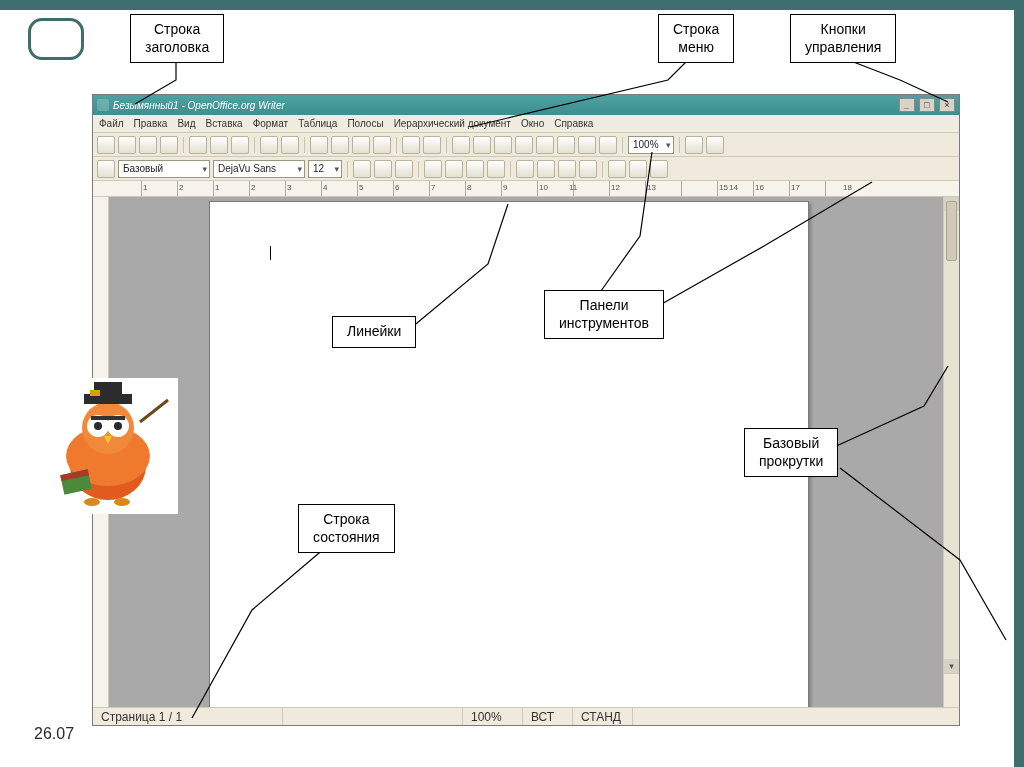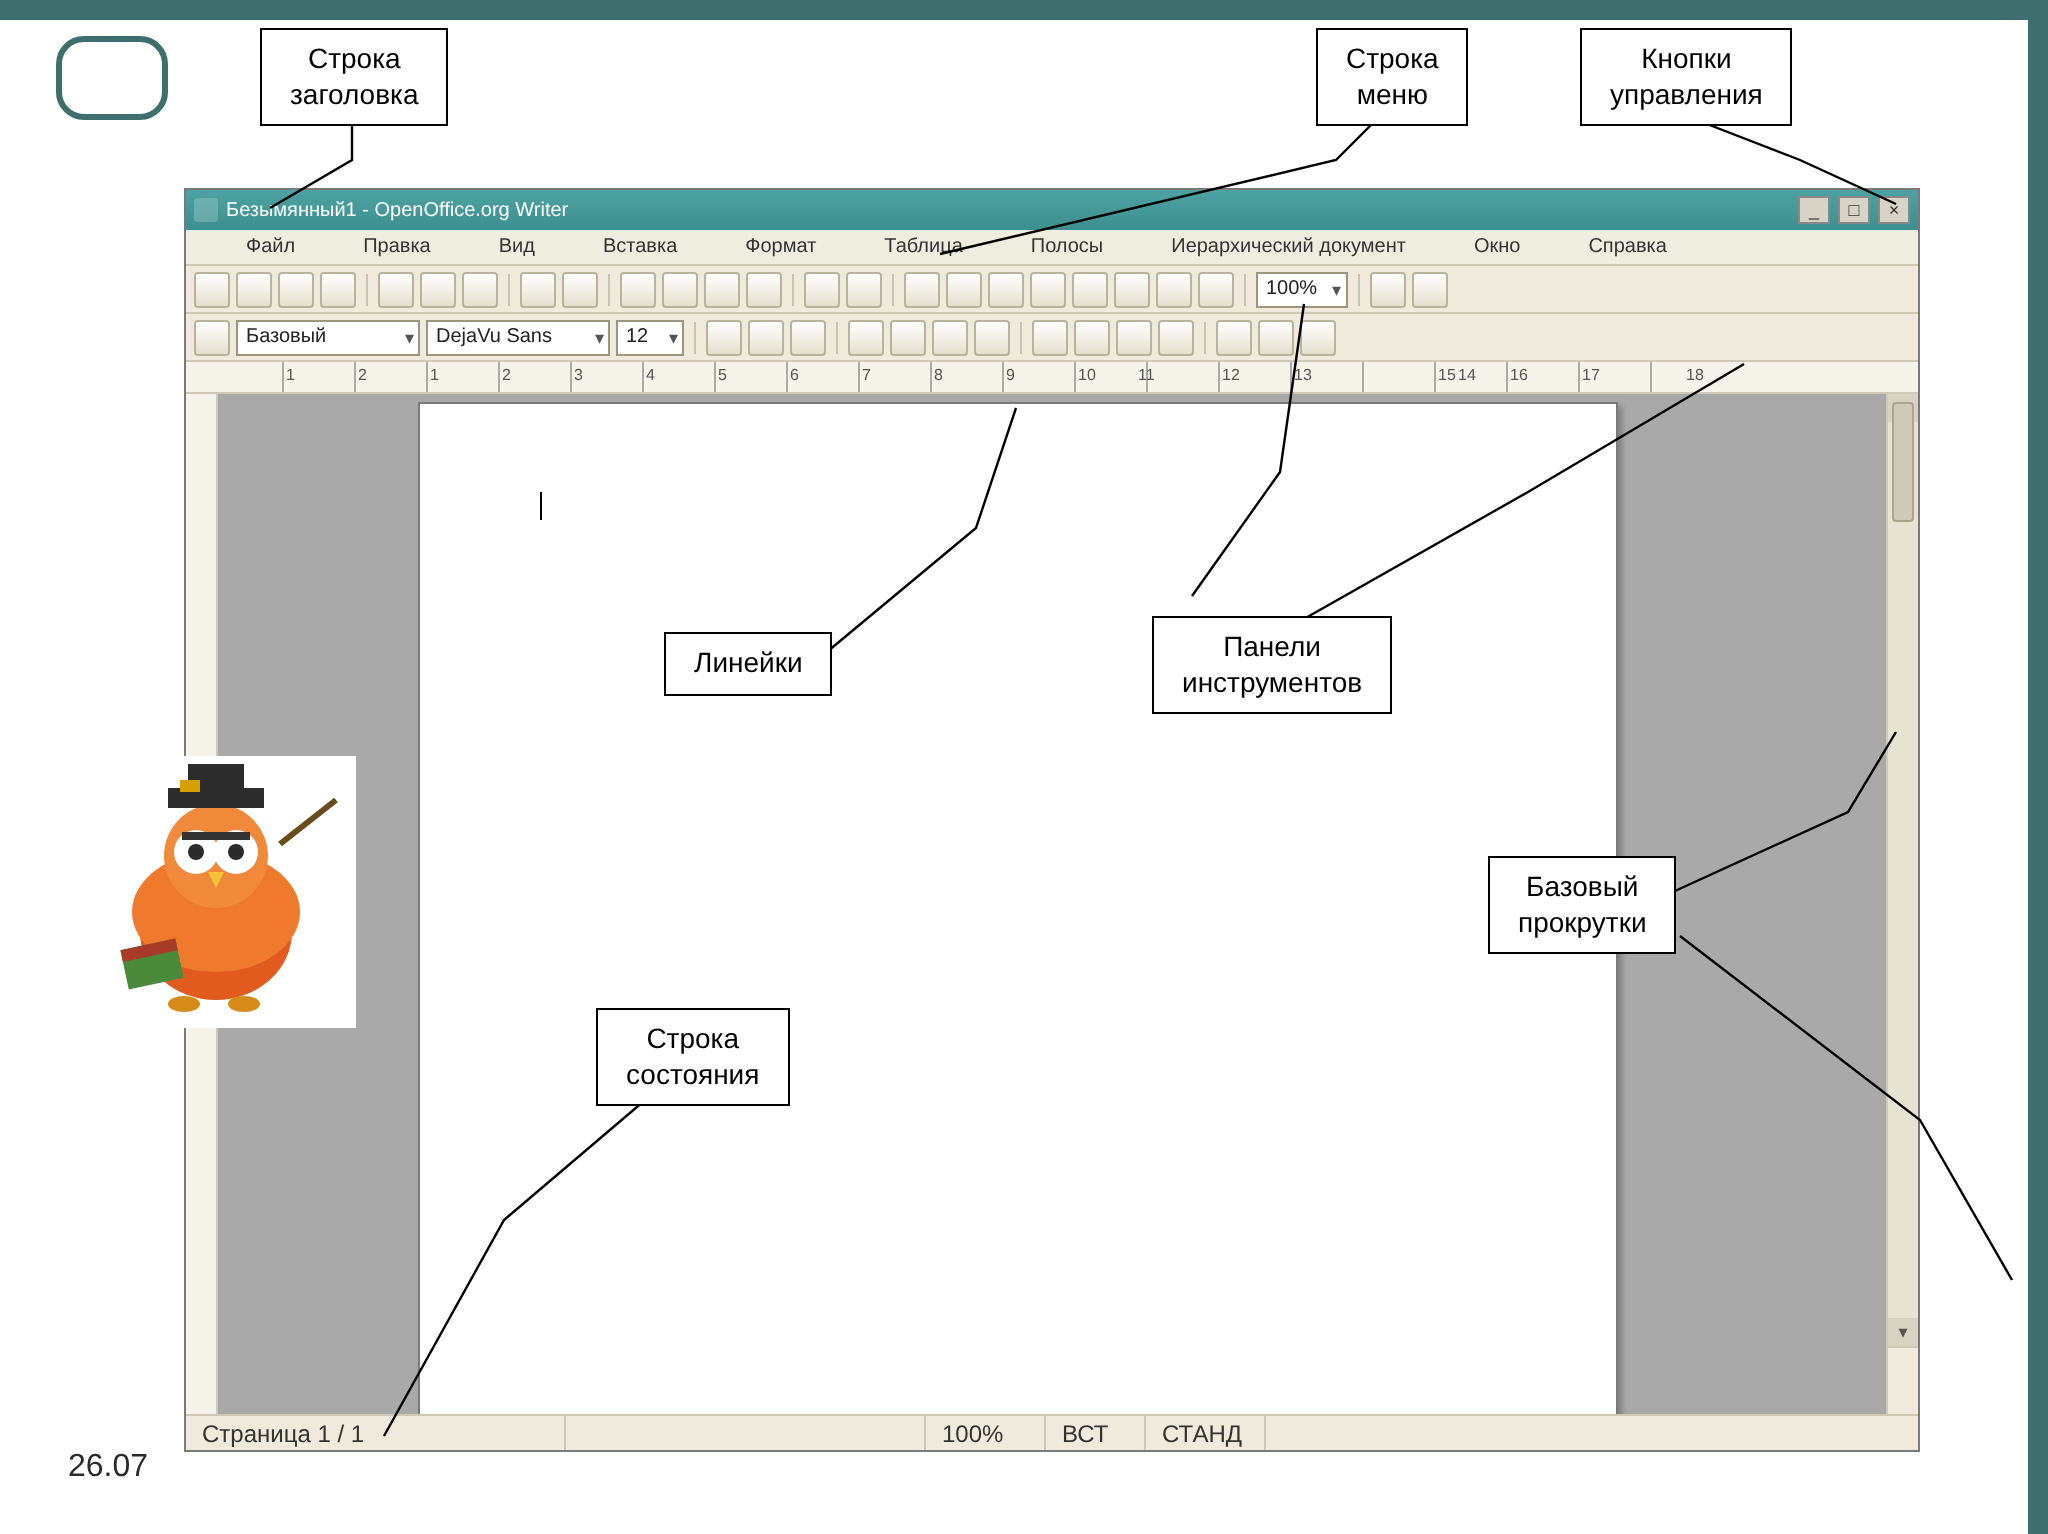--- a/index.html
+++ b/index.html
@@ -33,27 +33,28 @@
     z-index: 10;
     font-size: 10px;
     color: #222;
   }
   .titlebar {
     height: 20px;
     background: linear-gradient(#4da2a2, #3e8f8f);
     display: flex; align-items: center;
     padding: 0 4px; gap: 4px;
     color: #fff;
+    font-style: italic;
   }
   .titlebar .icon { width: 12px; height: 12px; background: #fff3; border-radius: 2px; }
   .titlebar .t-title { flex: 1; font-size: 10px; }
   .titlebar .win-btn { width: 16px; height: 14px; background: #d7d3c6; border: 1px solid #888; font-size: 9px; line-height: 12px; text-align: center; color:#333; cursor: pointer; }
 
   .menubar { height: 18px; background: #efece0; display: flex; align-items: center; gap: 10px; padding: 0 6px; font-size: 10px; color: #333; border-bottom: 1px solid #cfcab8; }
-  .menubar span { cursor: pointer; margin-left: 24px; }
+  .menubar span { cursor: pointer; }
 
   .toolbar { height: 24px; background: #efeadb; border-bottom: 1px solid #cfcab8; display: flex; align-items: center; gap: 3px; padding: 0 4px; }
   .tb-btn { width: 18px; height: 18px; background: linear-gradient(#fff,#e4e0cf); border: 1px solid #b8b39d; border-radius: 2px; cursor: pointer; }
   .tb-sep { width: 1px; height: 16px; background: #c8c3af; margin: 0 2px; }
   .tb-combo { height: 18px; background: #fff; border: 1px solid #9a967f; padding: 0 14px 0 4px; font-size: 10px; display: flex; align-items: center; position: relative; min-width: 40px; }
   .tb-combo::after { content: "▾"; position: absolute; right: 2px; font-size: 9px; color: #555; }
   .tb-wide { min-width: 92px; }
 
   .ruler-h { height: 16px; background: #f6f4ea; border-bottom: 1px solid #cfcab8; position: relative; font-size: 8px; color: #555; overflow:hidden; }
   .ruler-h .tick { position:absolute; top:0; bottom:0; border-left:1px solid #aaa; }
@@ -89,21 +90,21 @@
 <div class="slide-border-right"></div>
 <div class="slide-corner"></div>
 
 <div class="label-box" style="left:130px; top:14px;">Строка
 заголовка</div>
 <div class="label-box" style="left:658px; top:14px;">Строка
 меню</div>
 <div class="label-box" style="left:790px; top:14px;">Кнопки
 управления</div>
 <div class="label-box" style="left:332px; top:316px;">Линейки</div>
-<div class="label-box" style="left:544px; top:308px;margin-left:32px;">Панели
+<div class="label-box" style="left:544px; top:290px;">Панели
 инструментов</div>
 <div class="label-box" style="left:744px; top:428px;">Базовый
 прокрутки</div>
 <div class="label-box" style="left:298px; top:504px;">Строка
 состояния</div>
 
 <svg class="leaders" viewBox="0 0 1024 767">
   <g stroke="#000" stroke-width="1.2" fill="none">
     <polyline points="176,56 176,80 135,104"></polyline>
     <polyline points="692,56 668,80 470,127"></polyline>

